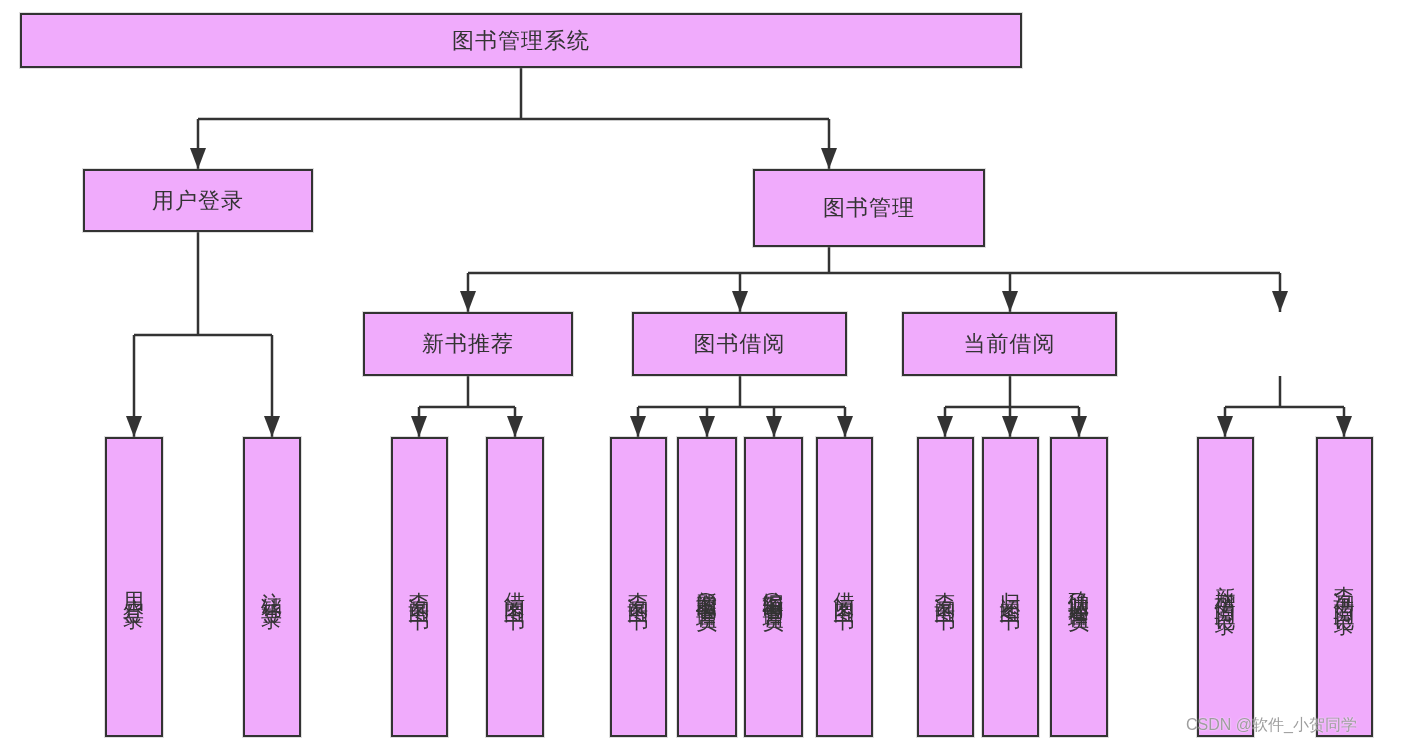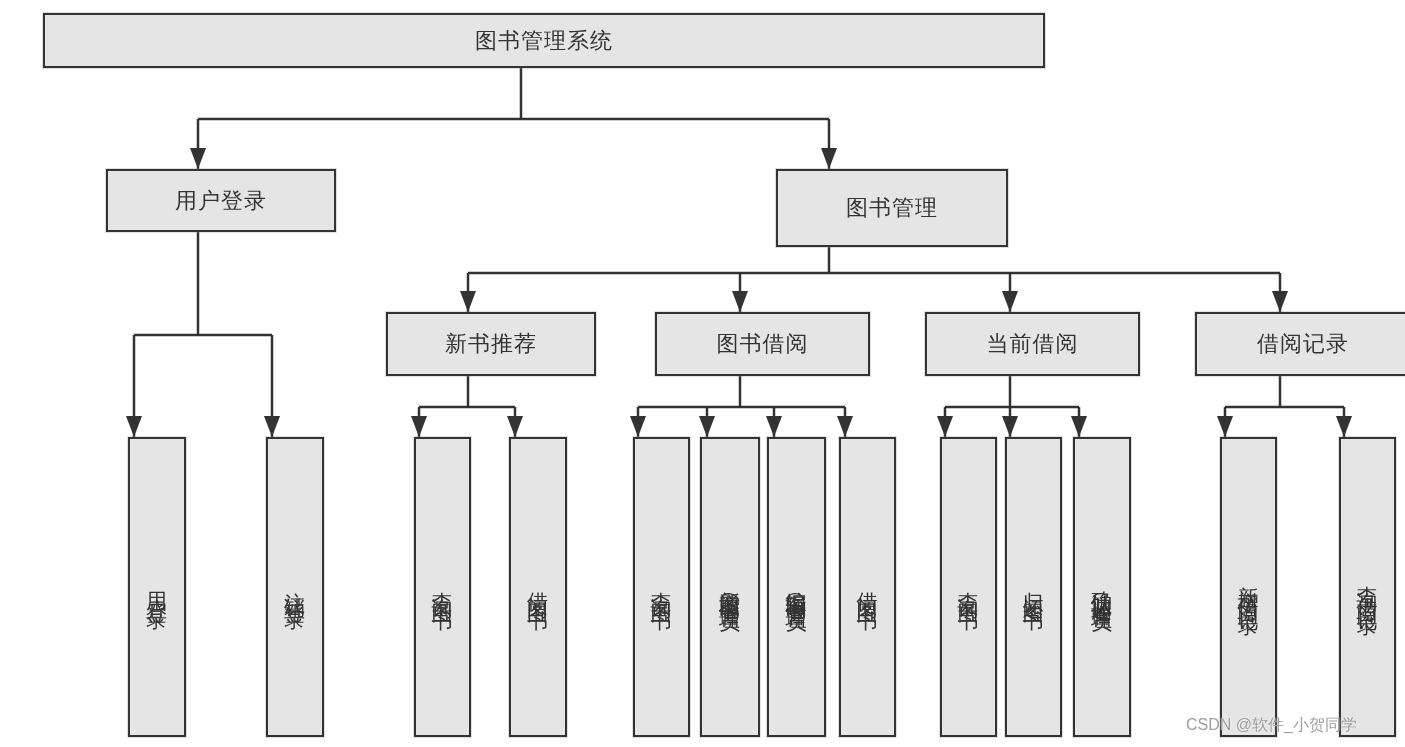--- a/index.html
+++ b/index.html
@@ -5,26 +5,25 @@
   html,body { margin:0; padding:0; background:#ffffff; }
   .canvas {
     position:relative; width:1405px; height:747px; background:#fff;
     font-family:"Liberation Sans", sans-serif; color:#333; overflow:hidden;
   }
   svg.connectors { position:absolute; left:0; top:0; width:1405px; height:747px; }
   .conn { stroke: var(--line,#333); stroke-width:2.5; fill:none; }
   .arrowed { marker-end:url(#arrow); }
   #arrow path { fill: var(--line,#333); }
   .box {
-    position:absolute; box-sizing:border-box; background:#e5e5e5;
+    position:absolute; box-sizing:border-box; background:#f0abfc;
     border:2.5px solid var(--line,#333);
     display:flex; align-items:center; justify-content:center;
     box-shadow:0 0 0 1px rgba(150,150,150,.30);
     color: var(--text,#333);
-    margin-left: 23px;
   }
   .box.h { font-size:22px; letter-spacing:1px; }
   .box.leaf { font-size:21px; }
   .vtext {
     writing-mode:vertical-rl; text-orientation:upright;
     letter-spacing:6px; line-height:1;
   }
   .watermark {
     position:absolute; left:1186px; top:715px;
     font-size:16px; color: var(--watermark,#9e9e9e); z-index:5;
@@ -85,21 +84,20 @@
   </svg>
 
   <div class="box h" style="left:20px;top:13px;width:1002px;height:55px">图书管理系统</div>
 
   <div class="box h" style="left:83px;top:169px;width:230px;height:63px">用户登录</div>
   <div class="box h" style="left:753px;top:169px;width:232px;height:78px">图书管理</div>
 
   <div class="box h" style="left:632px;top:312px;width:215px;height:64px">图书借阅</div>
   <div class="box h" style="left:363px;top:312px;width:210px;height:64px">新书推荐</div>
   <div class="box h" style="left:902px;top:312px;width:215px;height:64px">当前借阅</div>
-  <div class="box h" style="left:1172px;top:312px;width:216px;height:64px">借阅记录</div>
 
   <div class="box leaf" style="left:105px;top:437px;width:58px;height:300px">
     <span class="vtext">用户登录</span>
   </div>
   <div class="box leaf" style="left:243px;top:437px;width:58px;height:300px">
     <span class="vtext">注销登录</span>
   </div>
 
   <div class="box leaf" style="left:391px;top:437px;width:57px;height:300px">
     <span class="vtext">查询图书</span>

